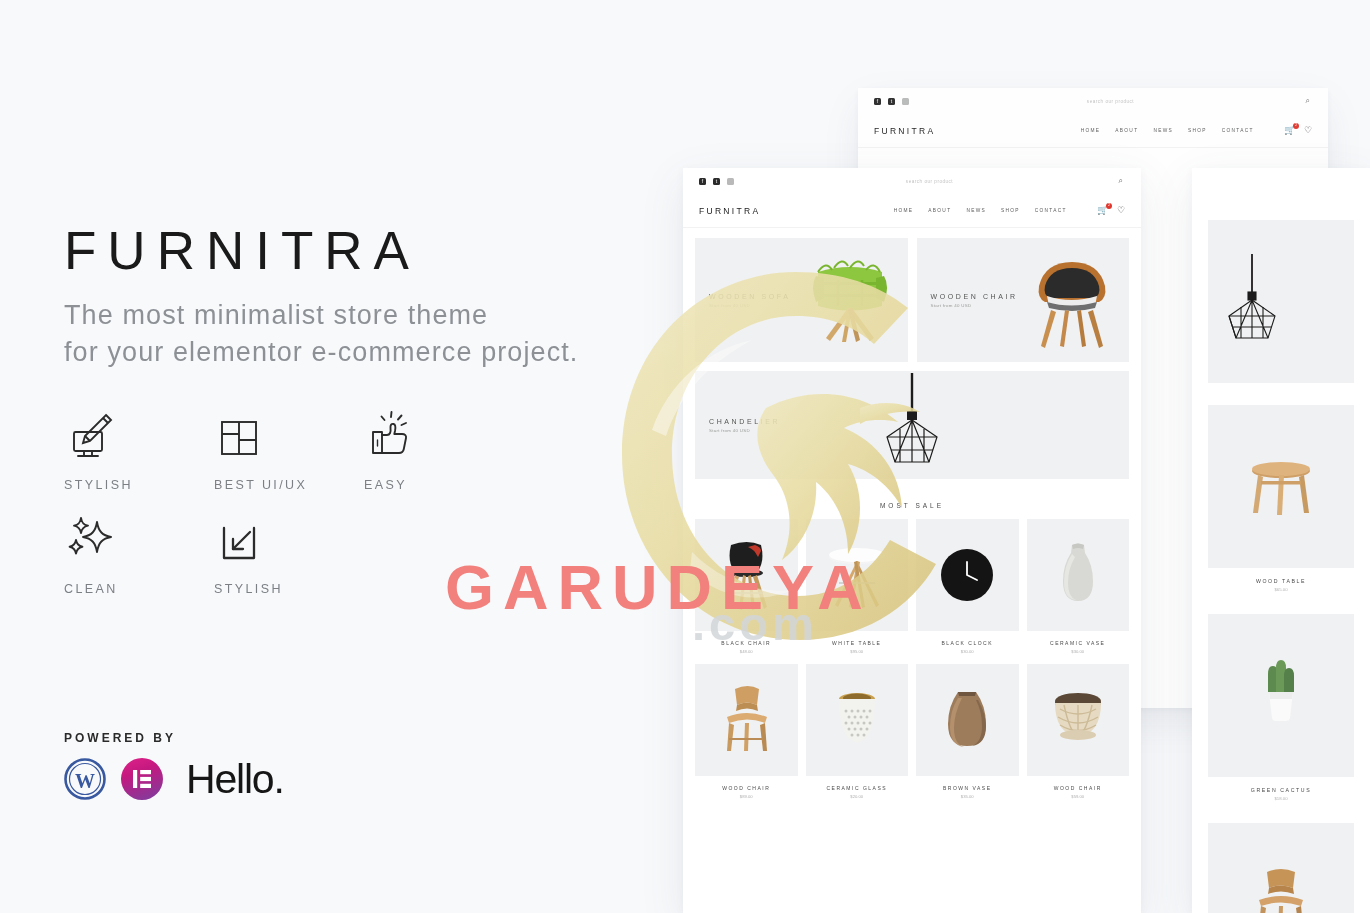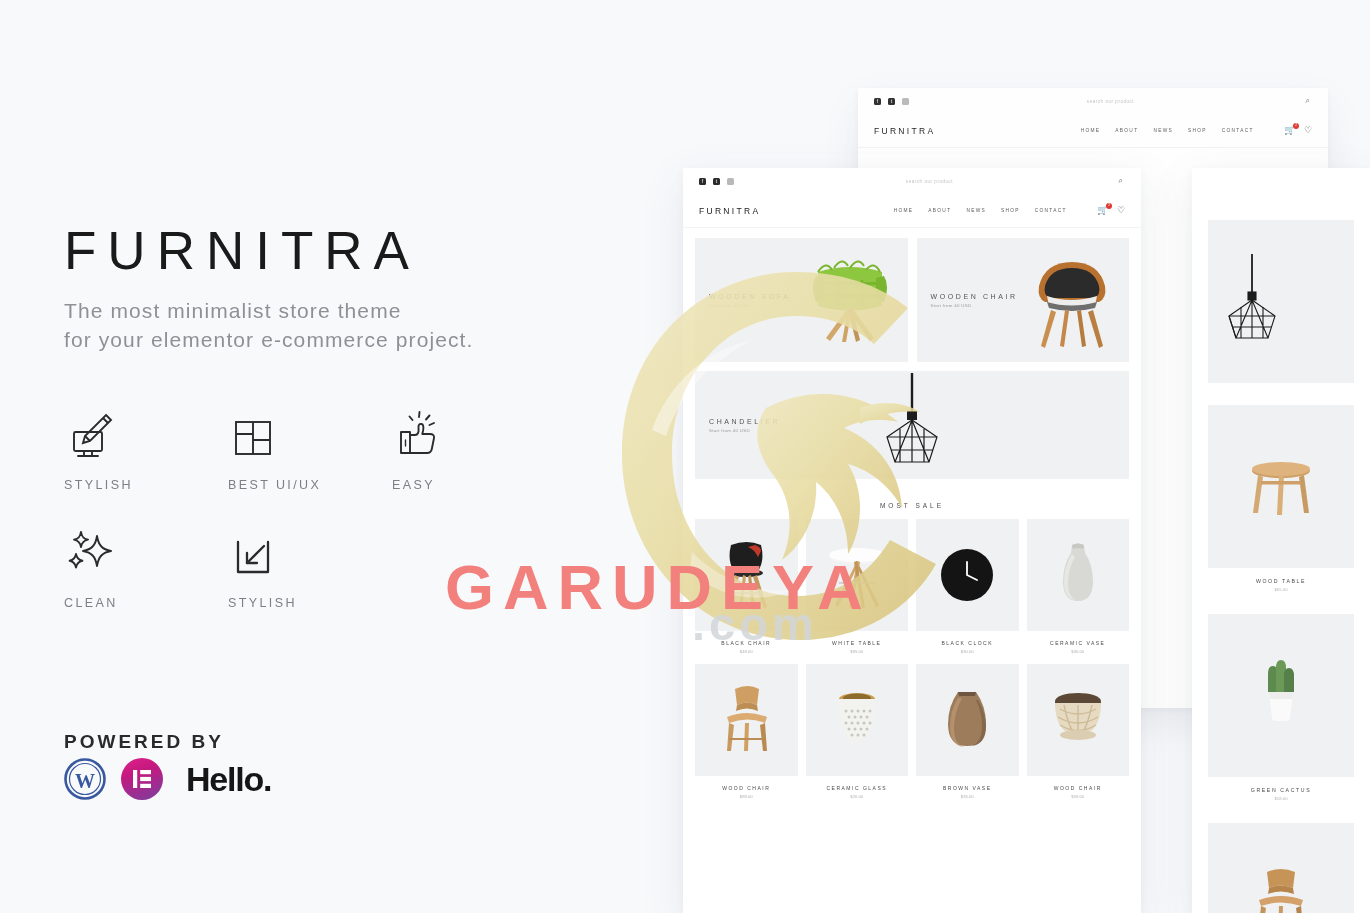--- a/index.html
+++ b/index.html
@@ -16,65 +16,64 @@
     z-index:5;
   }
   #brand-title{
     position:absolute; left:64px; top:224px;
     font-size:53px; font-weight:300; letter-spacing:11px;
     color:#1a1a1a; line-height:1;
     font-family:"Liberation Sans", sans-serif;
   }
   #tagline{
     position:absolute; left:64px; top:297px;
-    font-size:21px; font-weight:300; letter-spacing:1.1px;
+    font-size:27px; font-weight:300; letter-spacing:1.1px;
     color:#8d9196; line-height:1.38;
     white-space:pre-line;
   }
 
   
   #features{
     position:absolute; left:64px; top:408px;
     width:400px;
     display:grid;
     grid-template-columns:150px 150px 110px;
     grid-template-rows:104px 104px;
-    gap:14px;
   }
   .feature{ position:relative; }
   .feature .ficon{
     height:54px; display:flex; align-items:flex-end;
     justify-content:flex-start;
   }
   .feature .flabel{
     margin-top:16px;
     font-size:12.5px; letter-spacing:2.4px;
     color:#7c8085; font-weight:400; white-space:nowrap;
   }
   .feature svg{ display:block; }
 
   
   #powered-by-label{
     position:absolute; left:64px; top:731px;
-    font-size:19px; letter-spacing:3px; font-weight:700; color:#2a2a2a;
+    font-size:12px; letter-spacing:3px; font-weight:700; color:#2a2a2a;
   }
   #powered-logos{
     position:absolute; left:64px; top:758px;
     display:flex; align-items:center; gap:15px;
   }
   .logo-badge{ width:42px; height:42px; border-radius:50%; position:relative; }
   #wp-logo{
     background:#f8f9fb; display:flex; align-items:center; justify-content:center;
   }
   #elementor-logo{
     background:linear-gradient(160deg,#e0218a 0%,#c4197f 35%,#7a3fa0 100%);
     display:flex; align-items:center; justify-content:center;
   }
   #hello-wordmark{
-    font-size:34px; font-weight:bold; color:#161616; letter-spacing:-1.2px;
+    font-size:41px; font-weight:normal; color:#161616; letter-spacing:-1.2px;
     margin-left:8px; line-height:1;
   }
 
   
   #mockups{ position:absolute; inset:0; z-index:2; }
 
   .browser{
     position:absolute;
     background:#ffffff;
     box-shadow:0 14px 42px rgba(80,90,110,0.10), 0 2px 8px rgba(80,90,110,0.05);

